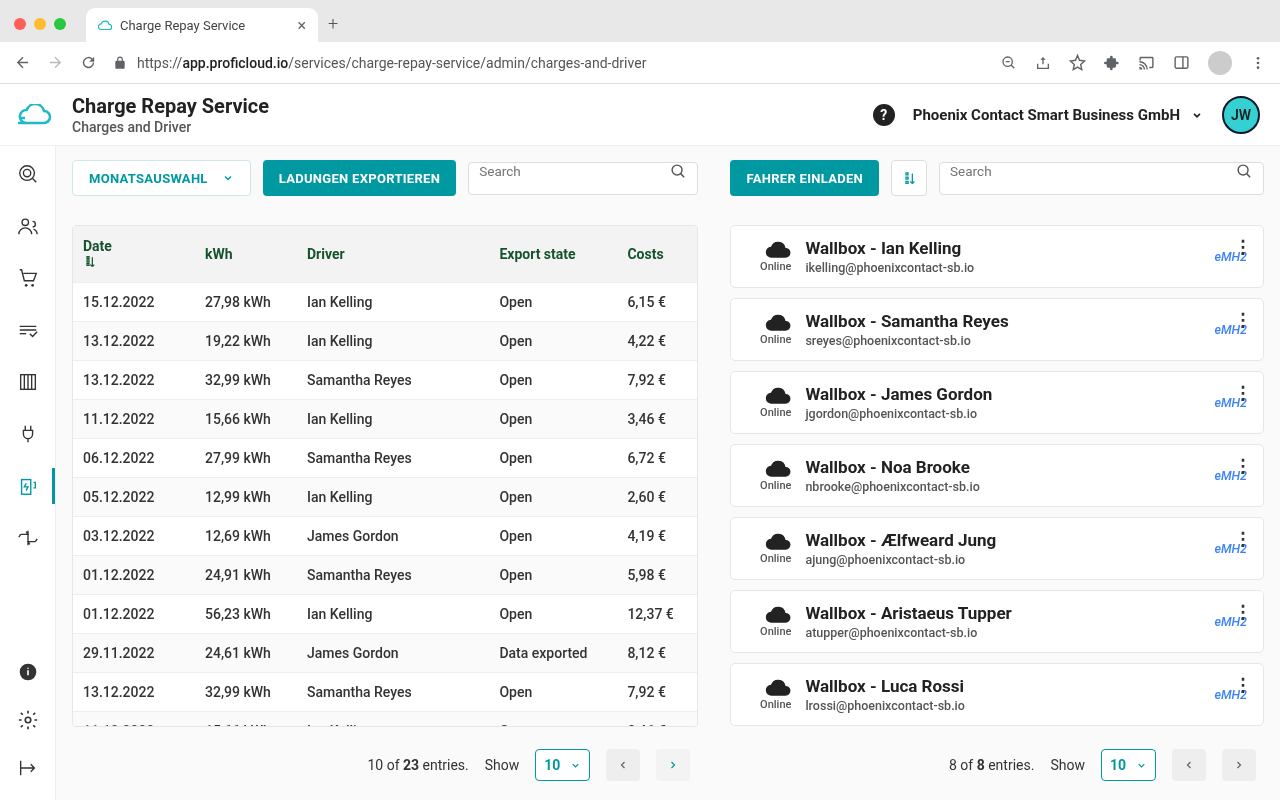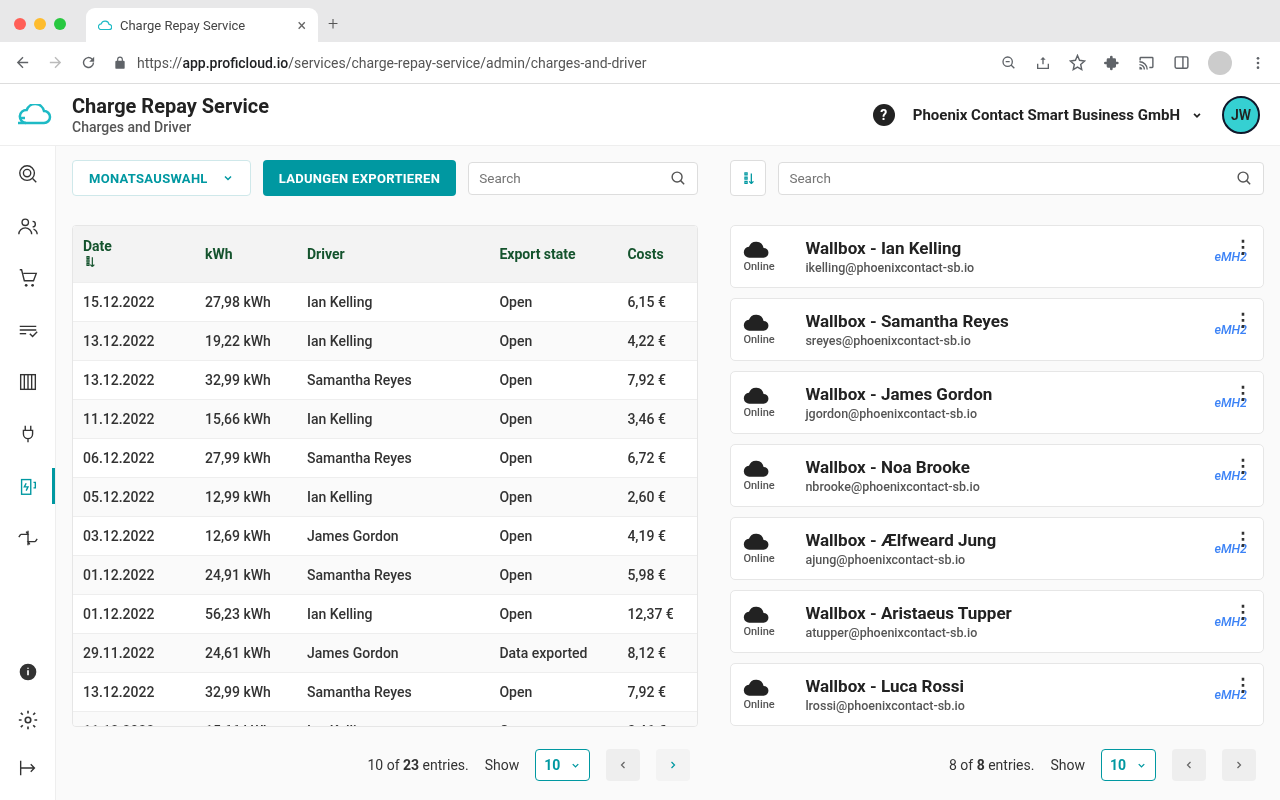--- a/index.html
+++ b/index.html
@@ -47,35 +47,35 @@
 .main { flex: 1; display: flex; gap: 0; background: #fafafa; }
 .panel { display: flex; flex-direction: column; padding: 14px 16px 12px 16px; gap: 15px; }
 .panel.left { flex: 1.08; }
 .panel.right { flex: 0.92; }
 
 .toolbar { display: flex; gap: 12px; align-items: center; margin-bottom: 14px; }
 .btn { height: 36px; border-radius: 4px; border: none; display: flex; align-items: center; padding: 0 16px; font-size: 13px; font-weight: 700; letter-spacing: 0.3px; cursor: pointer; }
 .btn-outline { background: #fff; border: 1px solid #cfe8ea; color: #0098a1; gap: 14px; }
 .btn-solid { background: #0098a1; color: #fff; }
 .btn-icon { width: 36px; height: 36px; background: #fff; border: 1px solid #ddd; border-radius: 4px; display: flex; align-items: center; justify-content: center; color: #0098a1; cursor: pointer; }
-.search-box { flex: 1; height: 33px; background: #fff; border: 1px solid #ddd; border-radius: 4px; display: flex; align-items: center; padding: 0 10px; gap: 8px; }
+.search-box { flex: 1; height: 33px; background: #fff; border: 1px solid #ddd; border-radius: 4px; display: flex; align-items: flex-start; padding: 0 10px; gap: 8px; }
 .search-box input { border: none; outline: none; flex: 1; font-size: 13.5px; background: transparent; }
 .search-box .mag { color: #555; }
 
 
 .table-wrap { flex: 1; overflow: auto; background: #fff; border: 1px solid #e6e6e6; border-radius: 4px; }
 table { width: 100%; border-collapse: collapse; }
 th { text-align: left; padding: 12px 10px; font-size: 14px; font-weight: 700; color: #14532d; background: #f3f3f3; position: sticky; top: 0; }
 td { padding: 11px 10px; font-size: 14px; color: #333; border-top: 1px solid #eee; font-weight: 500; }
 tbody tr:nth-child(even) { background: #fafafa; }
 
 
 .card-list { flex: 1; overflow: auto; display: flex; flex-direction: column; gap: 10px; }
 .card { background: #fff; border: 1px solid #e6e6e6; border-radius: 5px; padding: 12px 16px 12px 12px; display: flex; align-items: center; gap: 14px; position: relative; }
-.card .status-col { display: flex; flex-direction: column; align-items: flex-start; width: 48px; gap: 2px; }
+.card .status-col { display: flex; flex-direction: column; align-items: flex-end; width: 48px; gap: 2px; }
 .card .status-col .st-label { font-size: 11px; color: #555; font-weight: 500;}
 .card .info-col { flex: 1; }
 .card .info-col .wb-name { font-size: 17px; font-weight: 700; color: #222; }
 .card .info-col .wb-mail { font-size: 12.5px; color: #555; margin-top: 2px; font-weight: 500;}
 .card .model { font-size: 12.5px; color: #3b82f6; font-weight: 500; font-style: italic;}
 .card .dots { position: absolute; top: 10px; right: 12px; color: #333; font-size: 18px; cursor: pointer; font-weight: 700; letter-spacing: -1px; }
 
 
 .pager { height: 46px; display: flex; align-items: center; justify-content: flex-end; gap: 16px; padding-right: 8px; font-size: 14px; color: #333; }
 .pager .entries b { font-weight: 700; }
@@ -420,20 +420,21 @@
         <div class="pg-btn enabled">
             <svg width="12" height="12" viewBox="0 0 24 24">
               <path d="M9 6l6 6-6 6" fill="none" stroke="currentColor" stroke-width="2.5"></path>
             </svg>
           </div>
       </div>
     </div>
 
     <div class="panel right">
       <div class="toolbar">
+        <button class="btn btn-solid">FAHRER EINLADEN</button>
         <div class="btn-icon">
             <svg width="17" height="17" viewBox="0 0 24 24">
               <path d="M7 4h3v3H7zM7 10h3v3H7zM7 16h3v3H7zM16 5v14m0 0l-3-3m3 3l3-3" fill="none" stroke="currentColor" stroke-width="1.8"></path>
             </svg>
           </div>
         <div class="search-box">
           <input placeholder="Search" style="">
           <span class="mag">
               <svg width="17" height="17" viewBox="0 0 24 24">
                 <circle cx="10" cy="10" r="7" fill="none" stroke="currentColor" stroke-width="2"></circle>

